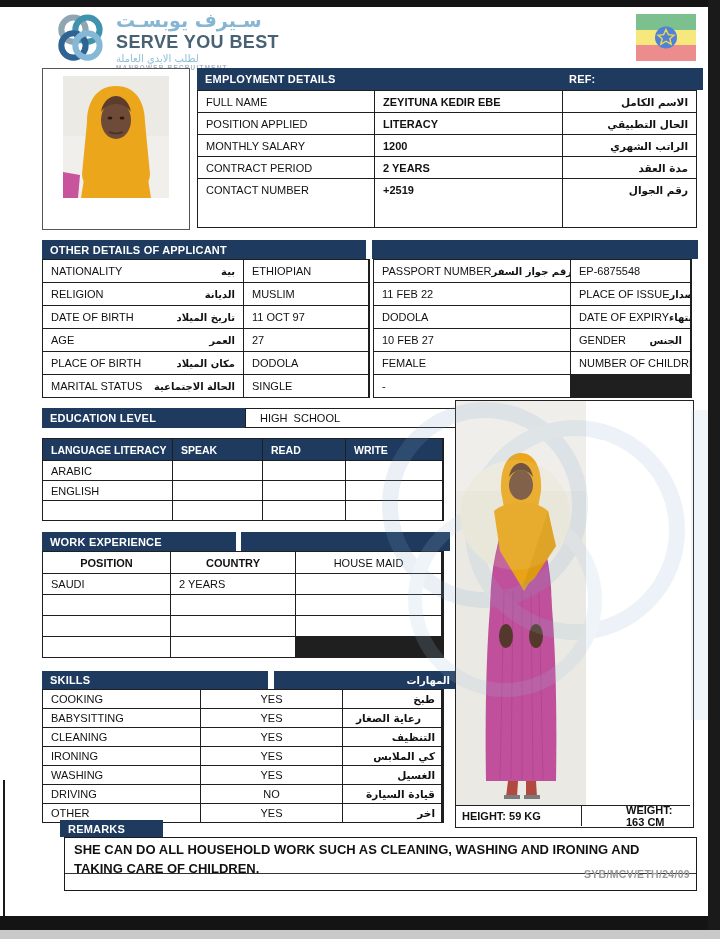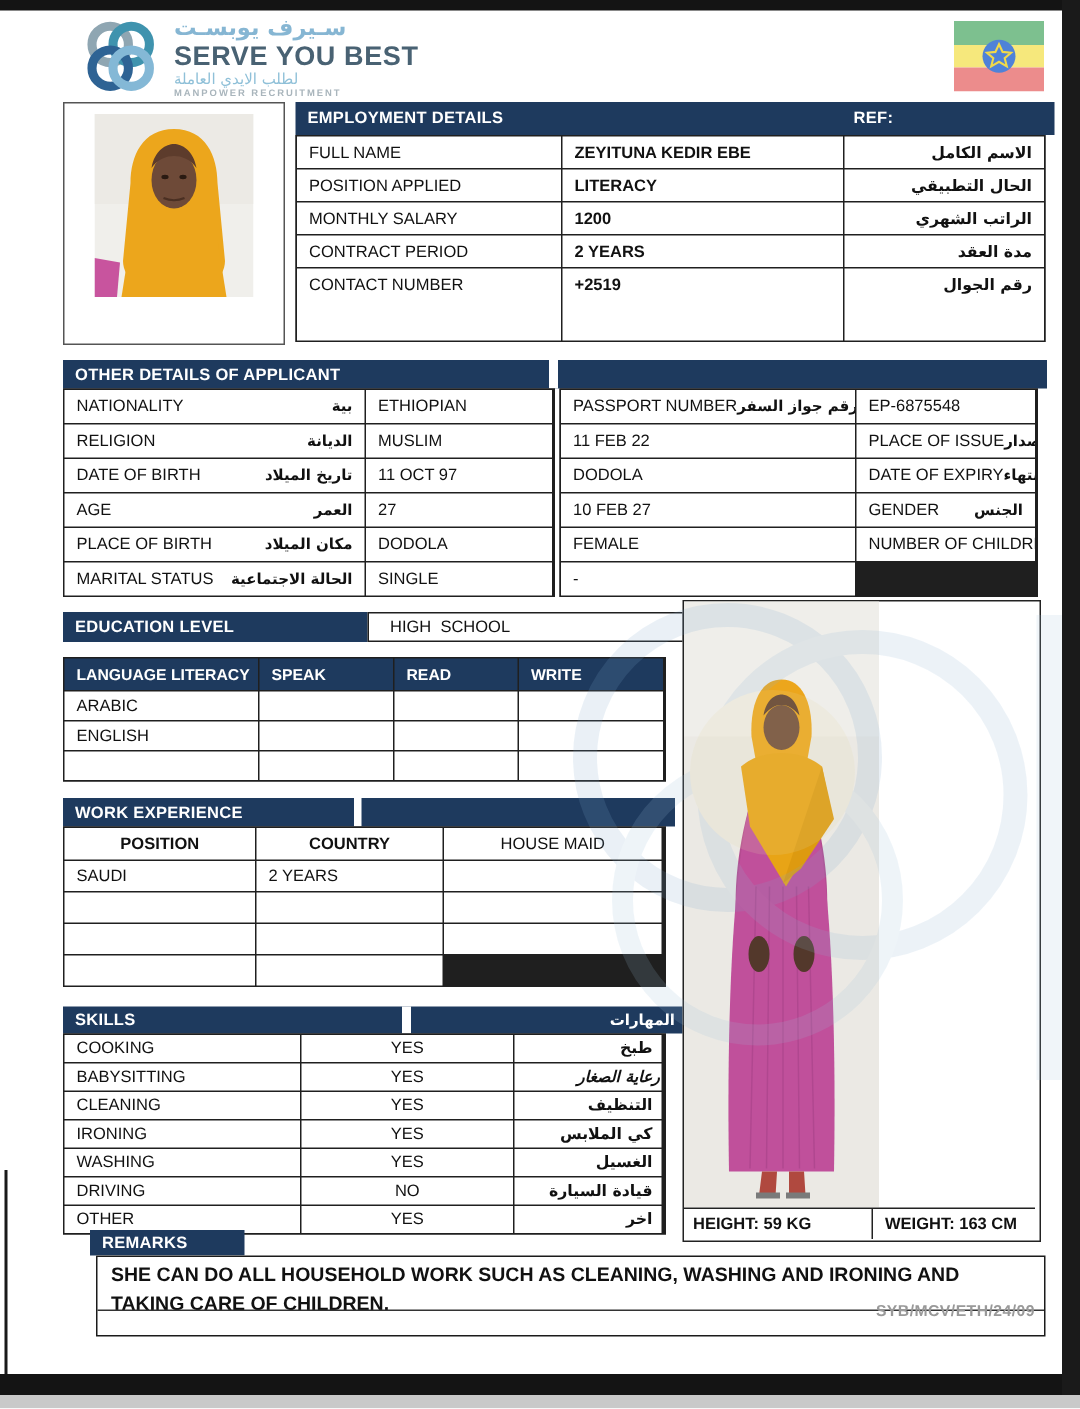--- a/index.html
+++ b/index.html
@@ -18,21 +18,21 @@
       font-family:"DejaVu Sans",sans-serif;font-size:10.5px;}
   .two{justify-content:space-between;padding:0 8px 0 8px;font-weight:500;}
   .two .en{white-space:nowrap;}
   .two .arb{direction:rtl;font-weight:700;font-family:"DejaVu Sans",sans-serif;font-size:10px;}
   .hcell{background:#1e3a5e;color:#fff;font-weight:700;padding-left:8px;font-size:10.5px;}
   .gap{position:absolute;background:#fff;}
   .wm{pointer-events:none;opacity:.16;z-index:40;}
   .edge{z-index:60;}
   
   .logo-txt div{line-height:1.15;}
-  .l-ar1{color:#86b6d3;font-size:15px;font-weight:700;font-family:"DejaVu Sans",sans-serif;}
+  .l-ar1{color:#86b6d3;font-size:19px;font-weight:700;font-family:"DejaVu Sans",sans-serif;}
   .l-en1{color:#496273;font-size:18px;font-weight:800;letter-spacing:.4px;}
   .l-ar2{color:#8fc0d8;font-size:10px;font-family:"DejaVu Sans",sans-serif;}
   .l-en2{color:#a9b5bc;font-size:6.3px;letter-spacing:1.3px;font-weight:700;}
   .remarks-text{font-weight:600;font-size:13px;line-height:1.45;padding:3px 9px;white-space:normal;}
   .pre{white-space:pre;}
 </style>
 </head>
 <body>
 
 <div id="page">
@@ -217,21 +217,21 @@
       <span class="arb" style="font-family:'DejaVu Sans',sans-serif;font-size:10px;">المهارات</span>
     </div>
     <div class="gap abs" style="left:268px;top:671px;width:6px;height:18px;"></div>
 
     <div class="abs grid" style="left:42px;top:689px;width:400px;grid-template-columns:157px 141px 98px;grid-template-rows:repeat(7,18px);">
       <div class="cell lbl">COOKING</div>
       <div class="cell ctr">YES</div>
       <div class="cell ar" style="padding-right:6px;">طبخ</div>
       <div class="cell lbl">BABYSITTING</div>
       <div class="cell ctr">YES</div>
-      <div class="cell ar" style="padding-right:1px;font-style:italic;">رعاية الصغار</div>
+      <div class="cell ar" style="padding-right:20px;">رعاية الصغار</div>
       <div class="cell lbl">CLEANING</div>
       <div class="cell ctr">YES</div>
       <div class="cell ar" style="padding-right:6px;">التنظيف</div>
       <div class="cell lbl">IRONING</div>
       <div class="cell ctr">YES</div>
       <div class="cell ar" style="padding-right:6px;">كي الملابس</div>
       <div class="cell lbl">WASHING</div>
       <div class="cell ctr">YES</div>
       <div class="cell ar" style="padding-right:6px;">الغسيل</div>
       <div class="cell lbl">DRIVING</div>
@@ -264,21 +264,21 @@
       <path d="M53 76 C55 64 62 62 65 62 C68 62 75 64 77 76 C73 71 69 69 65 69 C61 69 57 71 53 76 Z" fill="#5d3c2c"></path>
       <path d="M38 110 C52 98 78 98 92 110 L98 140 L68 190 L44 150 Z" fill="#e8a416"></path>
       <path d="M92 110 L100 145 L78 178 L66 188 Z" fill="#dd9a10"></path>
       <path d="M52 380 L62 380 L61 396 L50 396 Z" fill="#b0493f"></path>
       <path d="M70 380 L80 380 L81 396 L70 396 Z" fill="#b0493f"></path>
       <rect x="48" y="394" width="16" height="4" fill="#7a7a7a"></rect>
       <rect x="68" y="394" width="16" height="4" fill="#7a7a7a"></rect>
     </svg>
     <div class="abs" style="left:0;top:404px;width:234px;height:20px;border-top:1.4px solid #222;display:flex;">
       <div style="width:119px;border-right:1.4px solid #222;display:flex;align-items:center;padding-left:6px;font-weight:700;">HEIGHT: 59 KG</div>
-      <div style="flex:1;display:flex;align-items:center;padding-left:8px;font-weight:700;">WEIGHT: 163 CM</div>
+      <div style="flex:1;display:flex;align-items:center;padding-left:8px;font-weight:700;margin-left:36px;">WEIGHT: 163 CM</div>
     </div>
   </div>
 
   <div>
     <div class="abs navy bar" style="left:60px;top:820px;width:95px;height:17px;">REMARKS</div>
     <div class="abs" style="left:64px;top:837px;width:631px;height:52px;border:1.4px solid #1b1b1b;background:#fff;">
       <div class="remarks-text">SHE CAN DO ALL HOUSEHOLD WORK SUCH AS CLEANING, WASHING AND IRONING AND TAKING CARE OF CHILDREN.</div>
       <div class="abs" style="left:0;right:0;bottom:16px;border-top:1.2px solid #333;"></div>
       <div class="abs" style="right:6px;bottom:10px;color:#999;font-size:10.5px;font-weight:700;letter-spacing:.3px;">SYB/MCV/ETH/24/09</div>
     </div>

